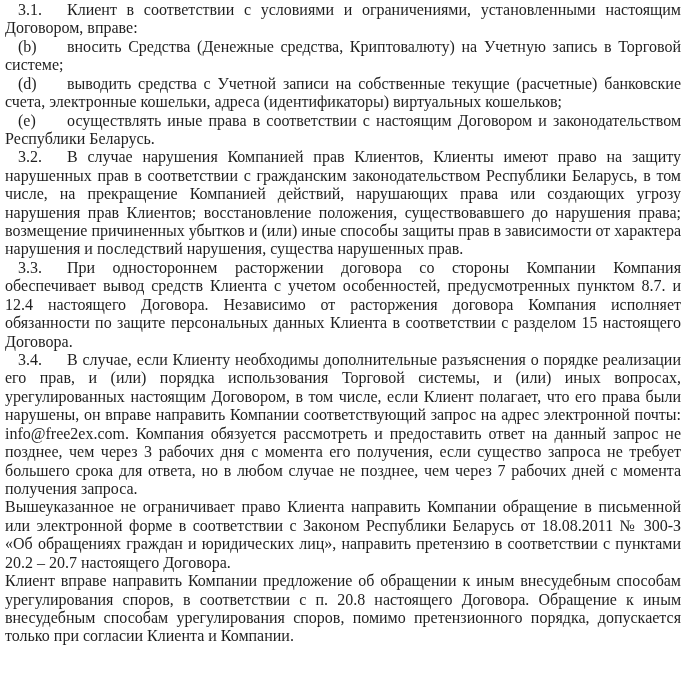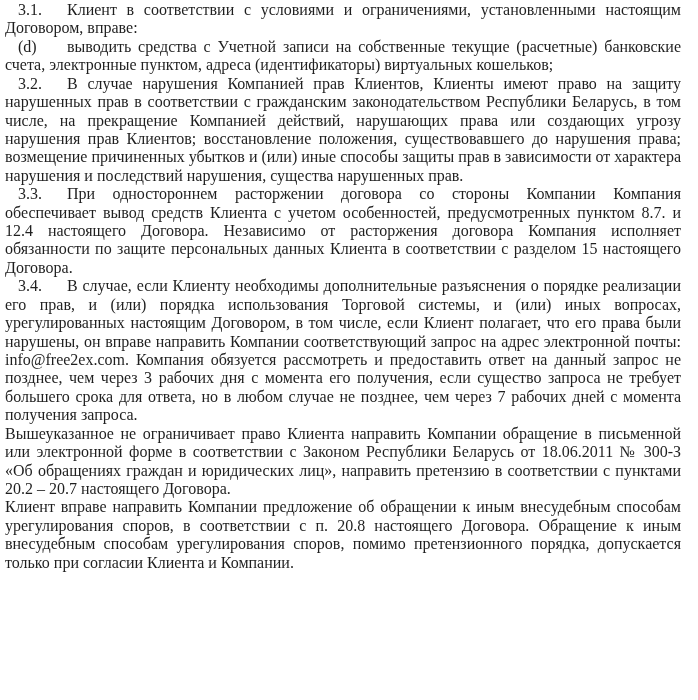--- a/index.html
+++ b/index.html
@@ -40,28 +40,30 @@
   }
 </style>
 </head>
 <body>
 
 <div class="page" style="background: rgb(255, 255, 255); color: rgb(31, 31, 31);">
 
   <div class="para labeled"><span class="plabel">3.1.</span><span class="ptext">Клиент в соответствии с условиями и ограничениями, установленными настоящим Договором, вправе:</span></div>
 
 
+  <div class="para labeled"><span class="plabel">(b)</span><span class="ptext">вносить Средства (Денежные средства, Криптовалюту) на Учетную запись в Торговой системе;</span></div>
 
 
-  <div class="para labeled"><span class="plabel">(d)</span><span class="ptext">выводить средства с Учетной записи на собственные текущие (расчетные) банковские счета, электронные пунктом, адреса (идентификаторы) виртуальных кошельков;</span></div>
+  <div class="para labeled"><span class="plabel">(d)</span><span class="ptext">выводить средства с Учетной записи на собственные текущие (расчетные) банковские счета, электронные кошельки, адреса (идентификаторы) виртуальных кошельков;</span></div>
 
+  <div class="para labeled"><span class="plabel">(e)</span><span class="ptext">осуществлять иные права в соответствии с настоящим Договором и законодательством Республики Беларусь.</span></div>
 
   <div class="para labeled"><span class="plabel">3.2.</span><span class="ptext">В случае нарушения Компанией прав Клиентов, Клиенты имеют право на защиту нарушенных прав в соответствии с гражданским законодательством Республики Беларусь, в том числе, на прекращение Компанией действий, нарушающих права или создающих угрозу нарушения прав Клиентов; восстановление положения, существовавшего до нарушения права; возмещение причиненных убытков и (или) иные способы защиты прав в зависимости от характера нарушения и последствий нарушения, существа нарушенных прав.</span></div>
 
   <div class="para labeled"><span class="plabel">3.3.</span><span class="ptext">При одностороннем расторжении договора со стороны Компании Компания обеспечивает вывод средств Клиента с учетом особенностей, предусмотренных пунктом 8.7. и 12.4 настоящего Договора. Независимо от расторжения договора Компания исполняет обязанности по защите персональных данных Клиента в соответствии с разделом 15 настоящего Договора.</span></div>
 
   <div class="para labeled"><span class="plabel">3.4.</span><span class="ptext">В случае, если Клиенту необходимы дополнительные разъяснения о порядке реализации его прав, и (или) порядка использования Торговой системы, и (или) иных вопросах, урегулированных настоящим Договором, в том числе, если Клиент полагает, что его права были нарушены, он вправе направить Компании соответствующий запрос на адрес электронной почты: info@free2ex.com. Компания обязуется рассмотреть и предоставить ответ на данный запрос не позднее, чем через 3 рабочих дня с момента его получения, если существо запроса не требует большего срока для ответа, но в любом случае не позднее, чем через 7 рабочих дней с момента получения запроса.</span></div>
 
-  <div class="para"><span class="ptext">Вышеуказанное не ограничивает право Клиента направить Компании обращение в письменной или электронной форме в соответствии с Законом Республики Беларусь от 18.06.2011 № 300-З «Об обращениях граждан и юридических лиц», направить претензию в соответствии с пунктами 20.2 – 20.7 настоящего Договора.</span></div>
+  <div class="para"><span class="ptext">Вышеуказанное не ограничивает право Клиента направить Компании обращение в письменной или электронной форме в соответствии с Законом Республики Беларусь от 18.08.2011 № 300-З «Об обращениях граждан и юридических лиц», направить претензию в соответствии с пунктами 20.2 – 20.7 настоящего Договора.</span></div>
 
   <div class="para"><span class="ptext">Клиент вправе направить Компании предложение об обращении к иным внесудебным способам урегулирования споров, в соответствии с п. 20.8 настоящего Договора. Обращение к иным внесудебным способам урегулирования споров, помимо претензионного порядка, допускается только при согласии Клиента и Компании.</span></div>
 
 </div>
 
 </body></html>

